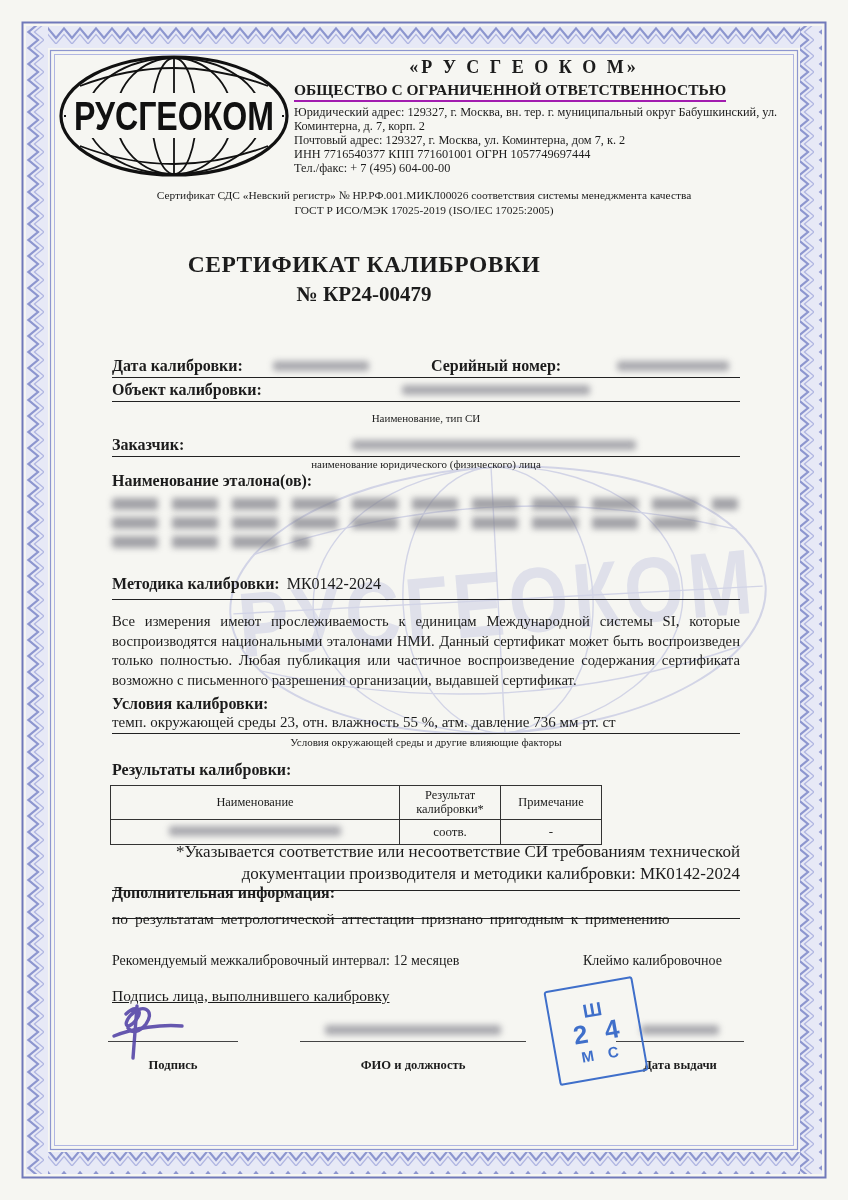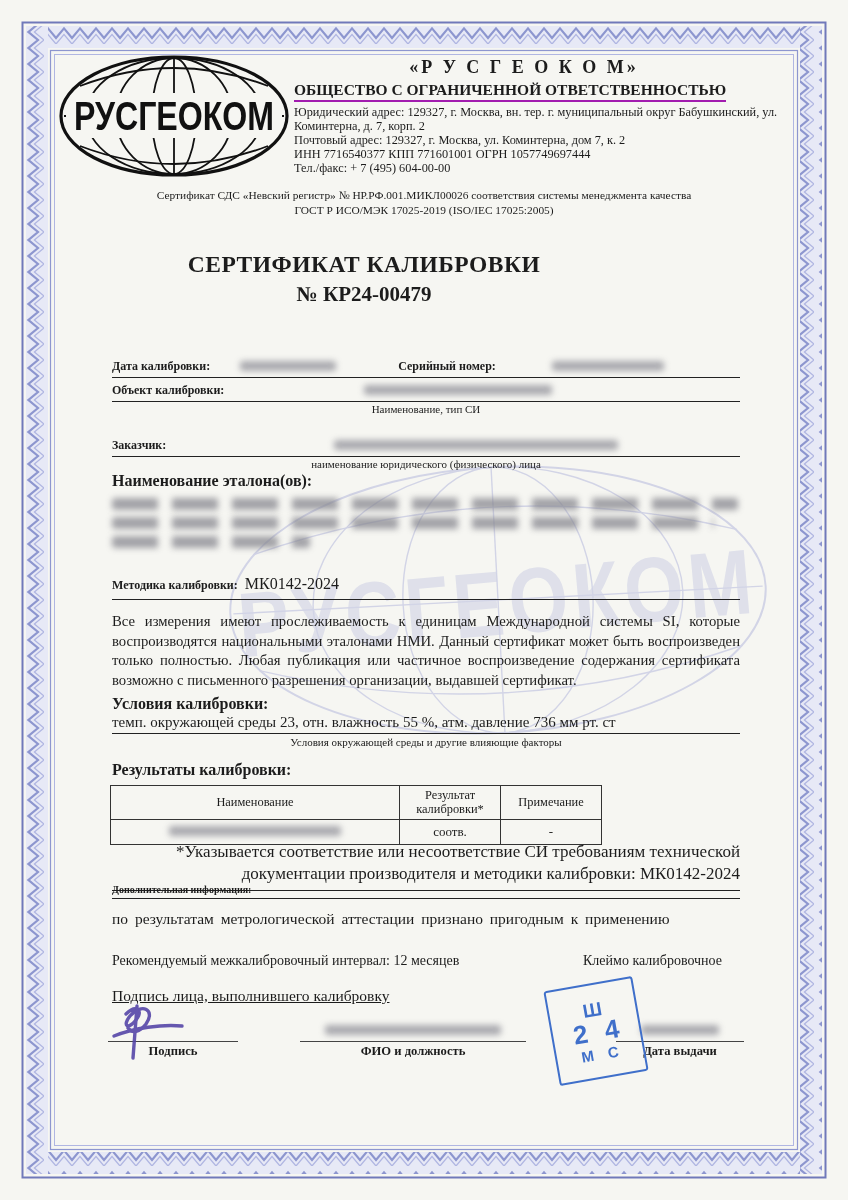--- a/index.html
+++ b/index.html
@@ -19,48 +19,48 @@
   .company-sub{margin-top:3px; font-size:15.5px; font-weight:bold; white-space:nowrap;
                border-bottom:2px solid #a21caf; display:inline-block; padding-bottom:1px;}
   .addr{margin-top:3px; font-size:12.3px; line-height:1.14;}
   .addr div{white-space:nowrap;}
   .accred{left:60px; top:188px; width:728px; text-align:center; font-size:11.4px; line-height:1.3; z-index:3;}
   .main-title{left:0; top:251px; width:728px; text-align:center; z-index:3;}
   .main-title .t1{font-size:23.5px; font-weight:bold; letter-spacing:.5px;}
   .main-title .t2{font-size:21px; font-weight:bold; margin-top:4px;}
   
   .row{left:112px; width:628px; border-bottom:1.4px solid #222; display:flex; align-items:center; z-index:3;}
-  .lbl{font-weight:bold; font-size:12px; white-space:nowrap;}
+  .lbl{font-weight:bold; font-size:16px; white-space:nowrap;}
   .cap{left:112px; width:628px; text-align:center; font-size:11px; color:#222; z-index:3;}
   .sec-h{left:112px; font-weight:bold; font-size:16px; z-index:3;}
   .txt{left:112px; width:628px; font-size:14.7px; line-height:1.33; text-align:justify; z-index:3;}
   
   .rd{display:inline-block; height:10px; border-radius:3px; background:#8d8d96;
       filter:blur(3px); opacity:.72;}
   .rd-line{position:absolute; height:12px; border-radius:3px;
       background:repeating-linear-gradient(90deg,#87878f 0 46px, rgba(0,0,0,0) 46px 60px);
       filter:blur(3px); opacity:.75; z-index:3;}
   
   .rtable{left:110px; top:785px; border-collapse:collapse; z-index:3; font-size:12.4px;}
   .rtable th,.rtable td{border:1.2px solid #333; text-align:center; padding:2px 4px; font-weight:normal;}
   .rtable th{font-size:12.4px; line-height:1.15;}
   .rtable .c1{width:280px;} .rtable .c2{width:92px;} .rtable .c3{width:92px;}
   .rtable td{height:20px; font-size:13px;}
   .footnote{left:112px; top:841px; width:628px; font-size:17px; line-height:1.3;
             border-bottom:1.4px solid #222; padding-bottom:5px; z-index:3;text-align:right;}
-  .add-h{left:112px; top:884px; width:628px; font-size:10px; font-weight:bold;
-         border-bottom:1.4px solid #222; padding-bottom:3px; z-index:3;}
+  .add-h{left:112px; top:884px; width:628px; font-size:16px; font-weight:bold;
+         border-bottom:1.4px solid #222; padding-bottom:16px; z-index:3;}
   .add-t{left:112px; top:910px; width:640px; font-size:15.5px; word-spacing:3px; z-index:3;}
   .interval-row{left:112px; top:953px; width:628px; display:flex; justify-content:space-between;
                 font-size:14px; z-index:3;}
   .interval-row .right{padding-right:18px;}
   .sign-h{left:112px; top:987px; font-size:15.5px; z-index:3;text-decoration:underline;}
   
   .sig-line{position:absolute; top:1041px; border-top:1.4px solid #444; text-align:center; z-index:3;}
-  .sig-line .l{font-size:12.6px; font-weight:bold; margin-top:2px;}
+  .sig-line .l{font-size:12.6px; font-weight:bold; margin-top:16px;}
   .above{position:absolute; top:-17px; left:50%; transform:translateX(-50%);}
   
   .stamp{left:551px; top:983px; width:86px; height:92px; border:2.6px solid #3f6fca; border-radius:3px;
          transform:rotate(-10deg); color:#3f6fca; text-align:center; z-index:4;
          font-family:"Liberation Sans", sans-serif; font-weight:bold;
          display:flex; flex-direction:column; justify-content:center; line-height:1.05;}
   .stamp .s1{font-size:19px;}
   .stamp .s2{font-size:26px; letter-spacing:5px; margin-left:5px;}
   .stamp .s3{font-size:15px; letter-spacing:5px; margin-left:5px;}
   .wm{position:absolute; left:208px; top:450px; z-index:2; opacity:.30; pointer-events:none;}
@@ -149,21 +149,21 @@
     <span class="lbl">Дата калибровки:</span>
     <span class="rd" style="width:96px; margin-left:30px;"></span>
     <span class="lbl" style="margin-left:62px;">Серийный номер:</span>
     <span class="rd" style="width:112px; margin-left:56px;"></span>
   </div>
 
   <div class="abs row" style="top:379px; height:22px;">
     <span class="lbl">Объект калибровки:</span>
     <span class="rd" style="width:188px; margin-left:140px;"></span>
   </div>
-  <div class="abs cap" style="top:403px;">Наименование, тип СИ</div>
+  <div class="abs cap" style="top:412px;">Наименование, тип СИ</div>
 
   <div class="abs row" style="top:434px; height:22px;">
     <span class="lbl">Заказчик:</span>
     <span class="rd" style="width:284px; margin-left:168px;"></span>
   </div>
   <div class="abs cap" style="top:458px;">наименование юридического (физического) лица</div>
 
   <div class="abs sec-h" style="top:472px;">Наименование эталона(ов):</div>
   <div class="rd-line" style="left:112px; top:498px; width:626px;"></div>
   <div class="rd-line" style="left:112px; top:517px; width:602px;"></div>

